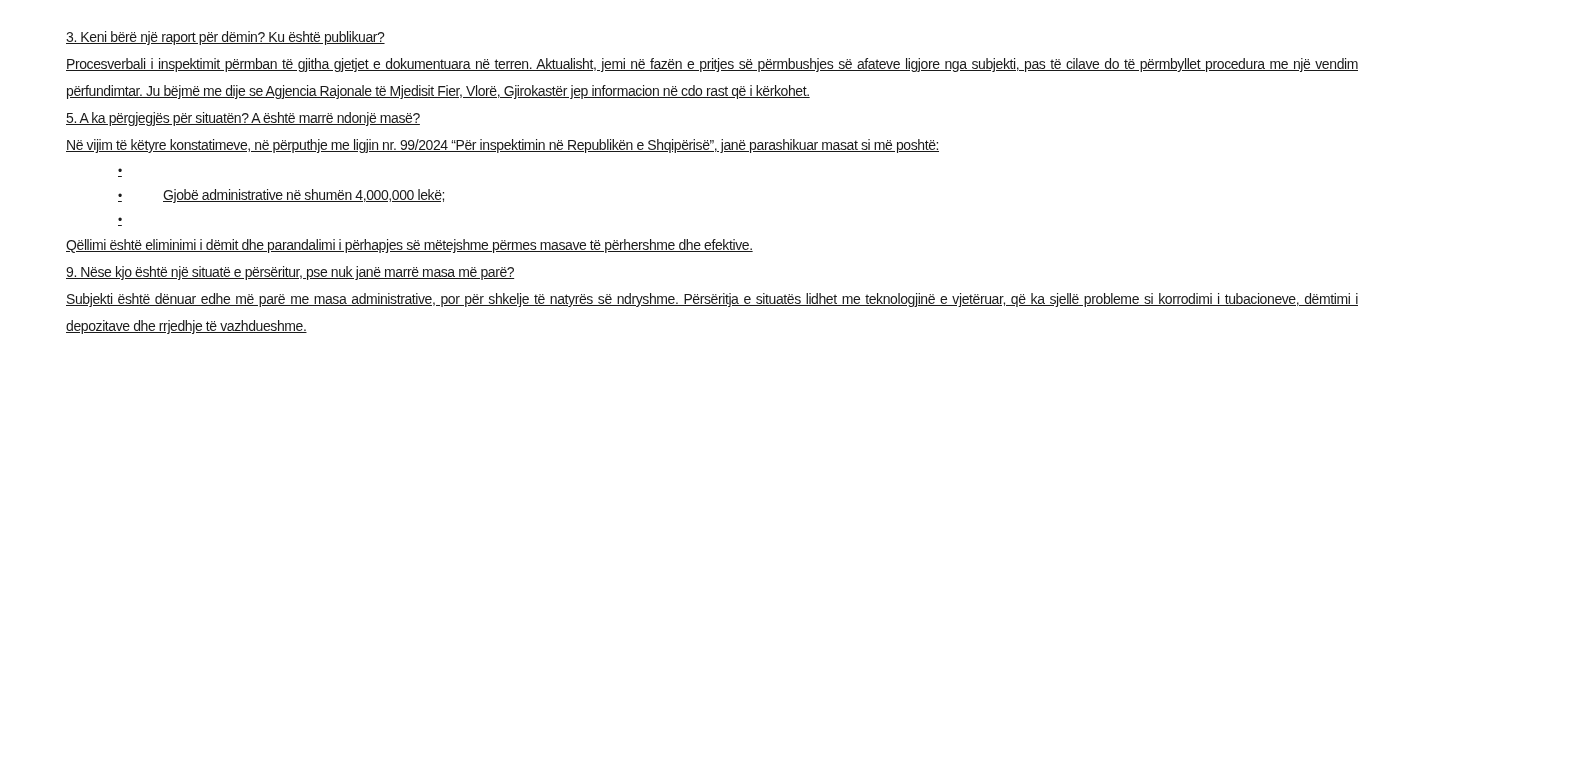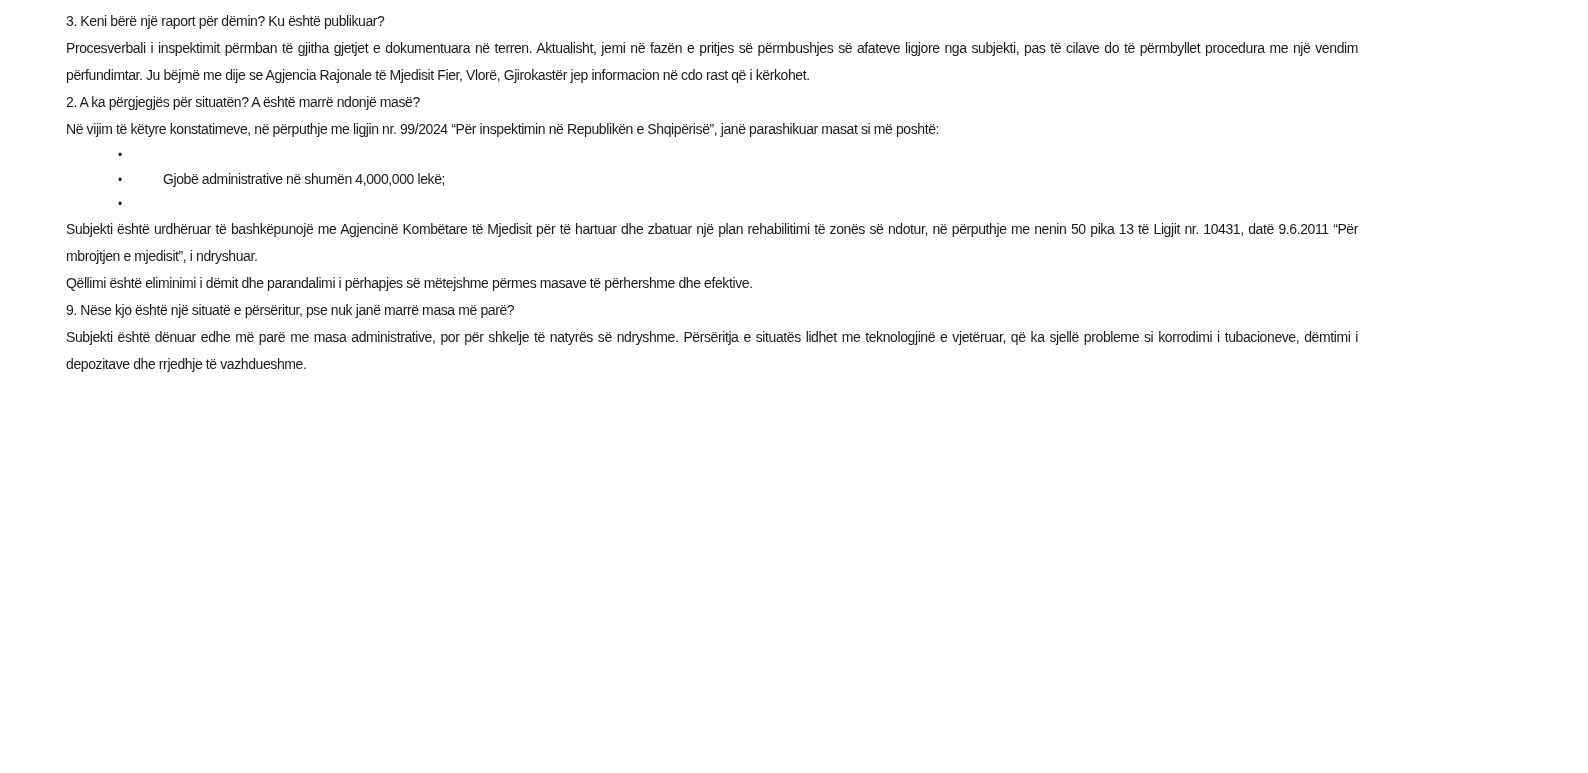--- a/index.html
+++ b/index.html
@@ -7,25 +7,26 @@
     padding: 0;
     background: #ffffff;
   }
   .page {
     position: relative;
     width: 1400px;
     height: 773px;
     overflow: hidden;
     background: #ffffff;
     box-sizing: border-box;
-    padding: 8px 42px 0 66px;
+    padding: 24px 42px 0 66px;
     font-family: "Liberation Sans", sans-serif;
     font-size: 14px;
     letter-spacing: -0.4px;
     color: #1b1b1b;
+    text-decoration: underline;
   }
   .page p {
     margin: 0;
     line-height: 27px;
   }
   .para {
     text-align: justify;
   }
   .mt-question { margin-top: 43px; }
   .mt-para { margin-top: 18px; }
@@ -49,36 +50,35 @@
   }
 </style>
 </head>
 <body>
 
 <div class="page">
 
   <p class="question">3. Keni bërë një raport për dëmin? Ku është publikuar?</p>
   <p class="para mt-para">Procesverbali i inspektimit përmban të gjitha gjetjet e dokumentuara në terren. Aktualisht, jemi në fazën e pritjes së përmbushjes së afateve ligjore nga subjekti, pas të cilave do të përmbyllet procedura me një vendim përfundimtar. Ju bëjmë me dije se Agjencia Rajonale të Mjedisit Fier, Vlorë, Gjirokastër  jep informacion në cdo rast që i kërkohet.</p>
 
-  <p class="question mt-question">2. A ka përgjegjës për situatën? A është marrë ndonjë masë?</p>
+  <p class="question mt-question">5. A ka përgjegjës për situatën? A është marrë ndonjë masë?</p>
   <p class="para mt-para">Në vijim të këtyre konstatimeve, në përputhje me ligjin nr. 99/2024 “Për inspektimin në Republikën e Shqipërisë”, janë parashikuar masat si më poshtë:</p>
 
   <div class="bullet-list">
     <div class="bullet-row">
       <span class="bullet-glyph">•</span>
     </div>
     <div class="bullet-row">
       <span class="bullet-glyph">•</span>
       <span class="bullet-text">Gjobë administrative në shumën 4,000,000 lekë;</span>
     </div>
     <div class="bullet-row">
       <span class="bullet-glyph">•</span>
     </div>
   </div>
 
 
-  <p class="para mt-para">Subjekti është urdhëruar të bashkëpunojë me Agjencinë Kombëtare të Mjedisit për të hartuar dhe zbatuar një plan rehabilitimi të zonës së ndotur, në përputhje me nenin 50 pika 13 të Ligjit nr. 10431, datë 9.6.2011 “Për mbrojtjen e mjedisit”, i ndryshuar.</p>
   <p class="para mt-para">Qëllimi është eliminimi i dëmit dhe parandalimi i përhapjes së mëtejshme përmes masave të përhershme dhe efektive.</p>
 
   <p class="question mt-question">9. Nëse kjo është një situatë e përsëritur, pse nuk janë marrë masa më parë?</p>
   <p class="para mt-para">Subjekti është dënuar edhe më parë me masa administrative, por për shkelje të natyrës së ndryshme. Përsëritja e situatës lidhet me teknologjinë e vjetëruar, që ka sjellë probleme si korrodimi i tubacioneve, dëmtimi i depozitave dhe rrjedhje të vazhdueshme.</p>
 
 </div>
 
 </body></html>

